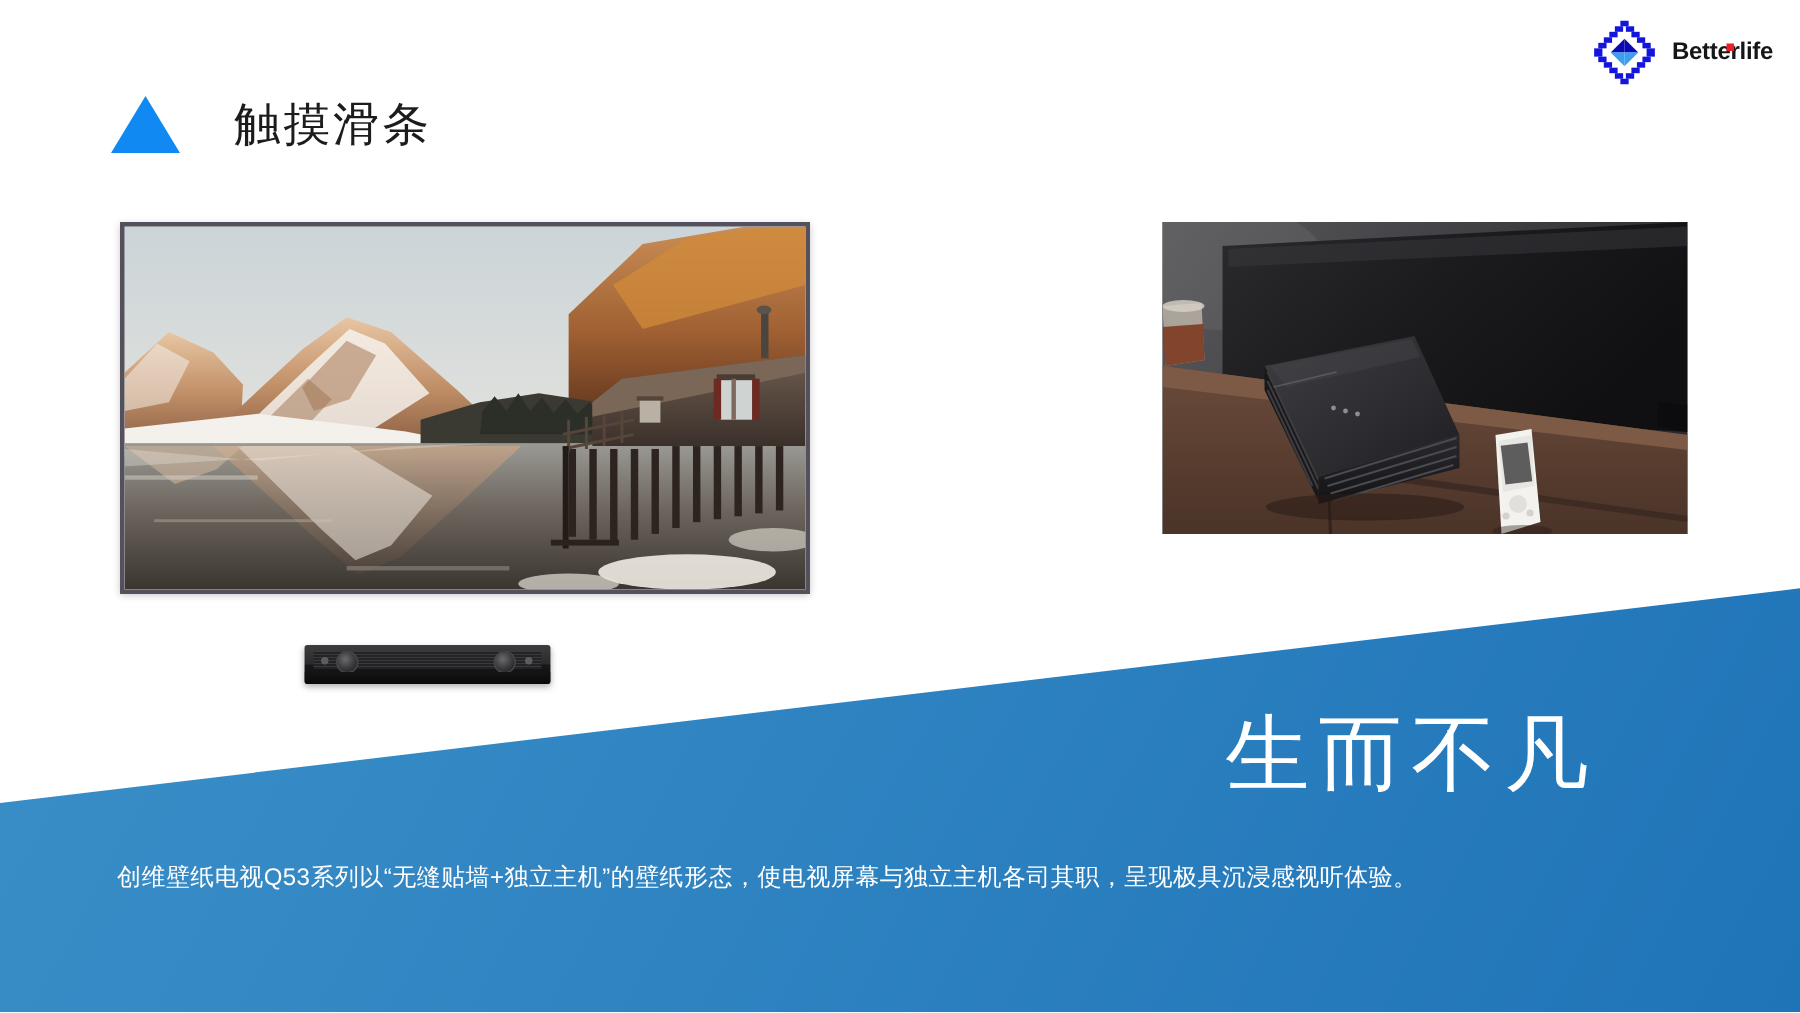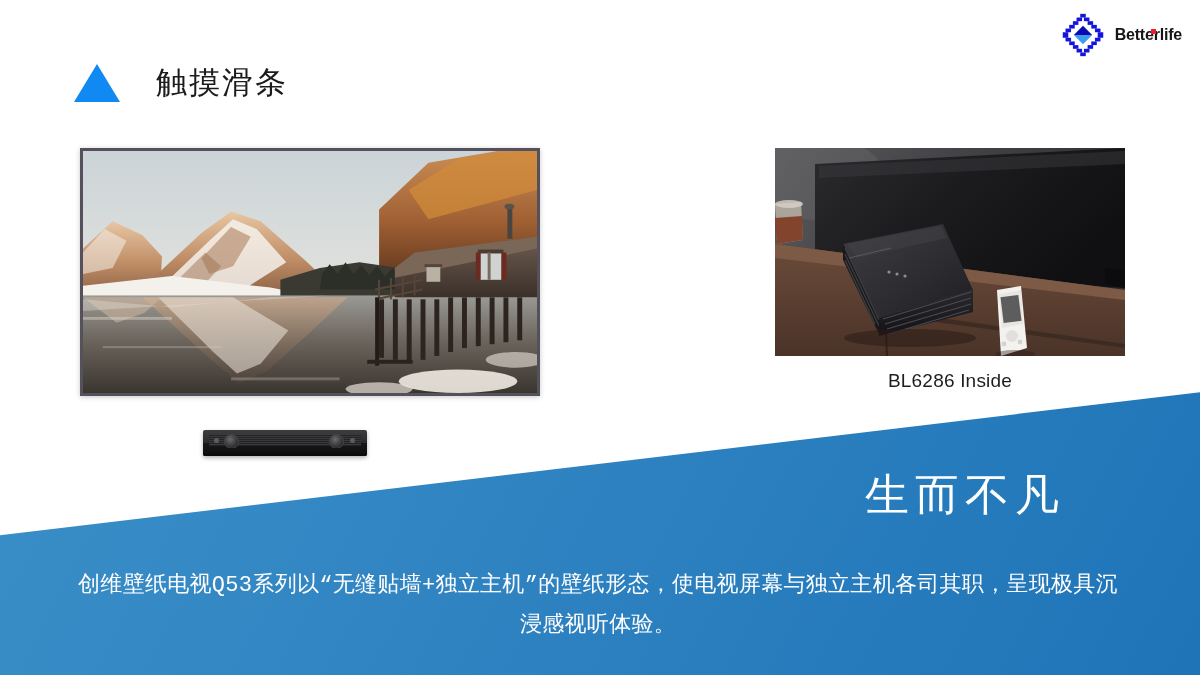--- a/index.html
+++ b/index.html
@@ -75,40 +75,39 @@
     width: 1200px; height: 675px;
     background: linear-gradient(118deg, #3e93c9 0%, #3488c4 35%, #1f74b8 100%);
     clip-path: polygon(0% 79.3%, 100% 58.1%, 100% 100%, 0% 100%);
   }
 
   
   .slogan {
     position: absolute;
     right: 135px;
     top: 466px;
-    font-size: 44px;
+    font-size: 56px;
     color: #ffffff;
     letter-spacing: 6px;
     font-weight: 300;
     font-family: "Liberation Sans", "DejaVu Sans", sans-serif;
     white-space: nowrap;
   }
 
   
   .body-copy {
     position: absolute;
     left: 78px;
     top: 566px;
     width: 1040px;
-    font-size: 22px;
+    font-size: 16px;
     line-height: 40px;
     color: #ffffff;
     letter-spacing: 0.3px;
-    font-family: Liberation Mono, monospace;
-    text-align: center;
+    font-family: Liberation Sans, sans-serif;
   }
 
   
   .tv {
     position: absolute;
     left: 80px; top: 148px;
     width: 460px; height: 248px;
     background: #55515c;
     padding: 3px;
     box-sizing: border-box;
@@ -418,21 +417,20 @@
 
       <polygon points="222,142 246,138 252,200 226,208" fill="#f4f2ef"></polygon>
       <polygon points="224,146 246,142 248,176 227,180" fill="#e8e6e2"></polygon>
       <rect x="227" y="148" width="18" height="26" fill="#5d5d5d" transform="rotate(-7 236 161)"></rect>
       <circle cx="237" cy="188" r="6" fill="#e2e0dc"></circle>
       <circle cx="229" cy="196" r="2.4" fill="#d4d2ce"></circle>
       <circle cx="245" cy="194" r="2.4" fill="#d4d2ce"></circle>
       <ellipse cx="240" cy="206" rx="20" ry="4" fill="#2a1c16" opacity="0.4"></ellipse>
     </svg>
   </div>
-  <div class="photo-caption">BL6286 Inside</div>
 
   <div class="band"></div>
 
   <div class="slogan">生而不凡</div>
 
   <div class="body-copy">创维壁纸电视Q53系列以“无缝贴墙+独立主机”的壁纸形态，使电视屏幕与独立主机各司其职，呈现极具沉浸感视听体验。</div>
 
 </div>
 
 </body></html>

